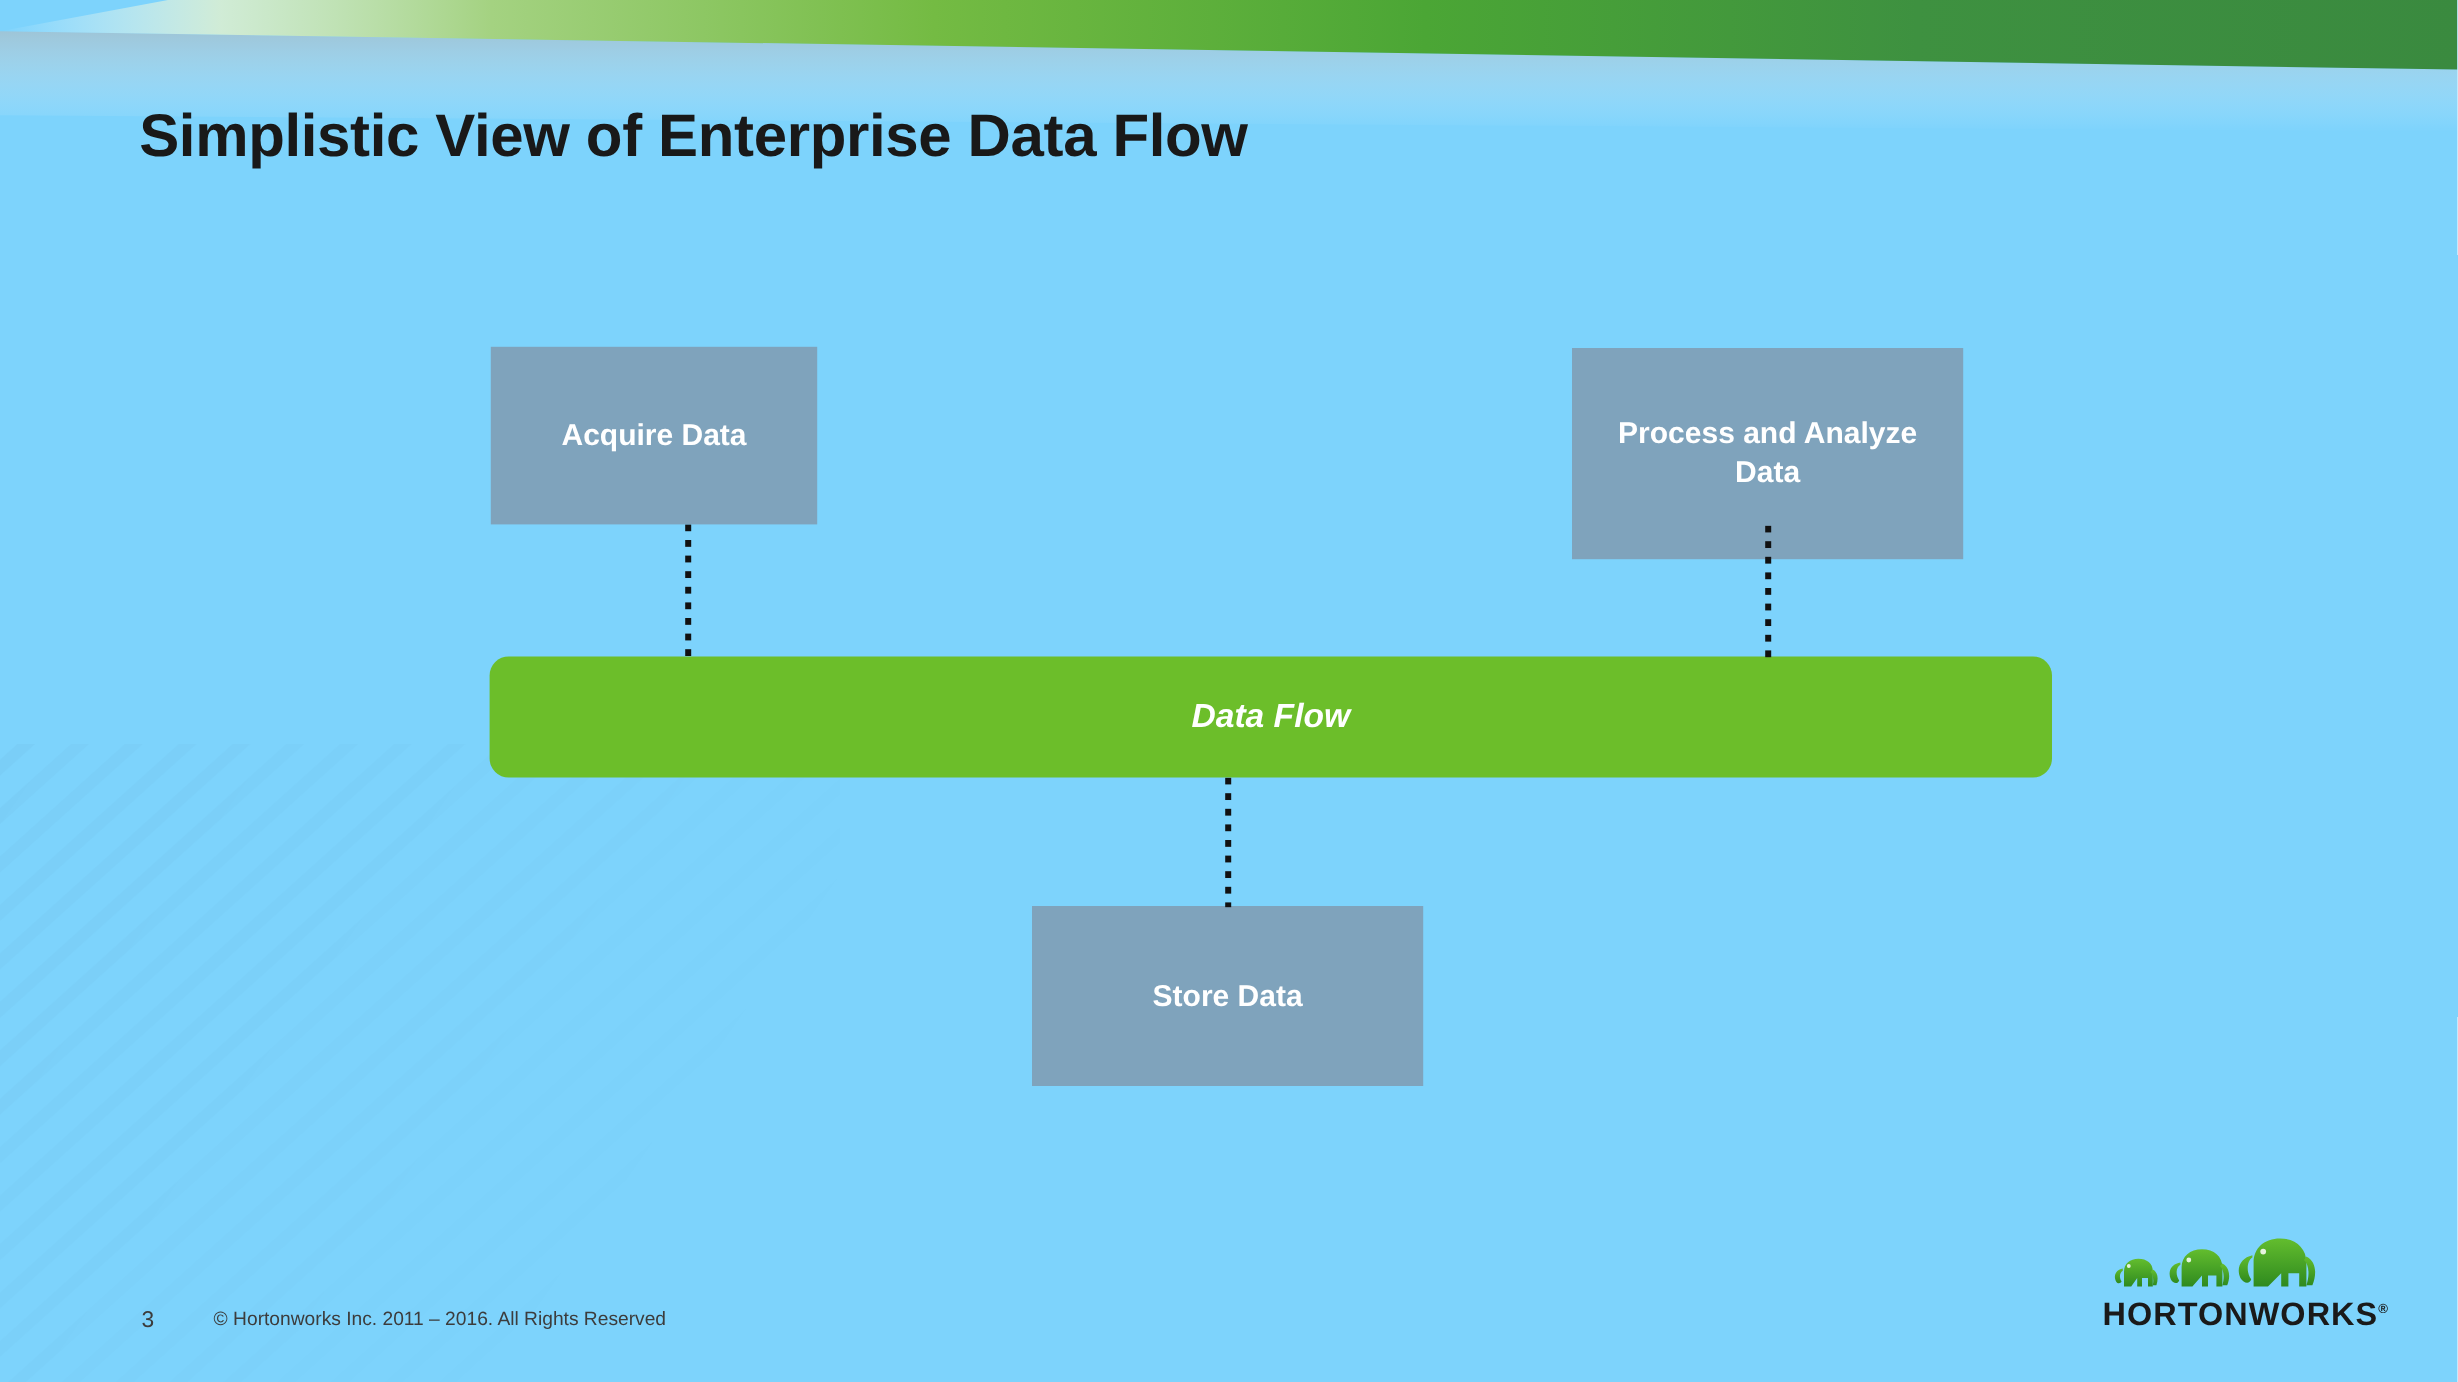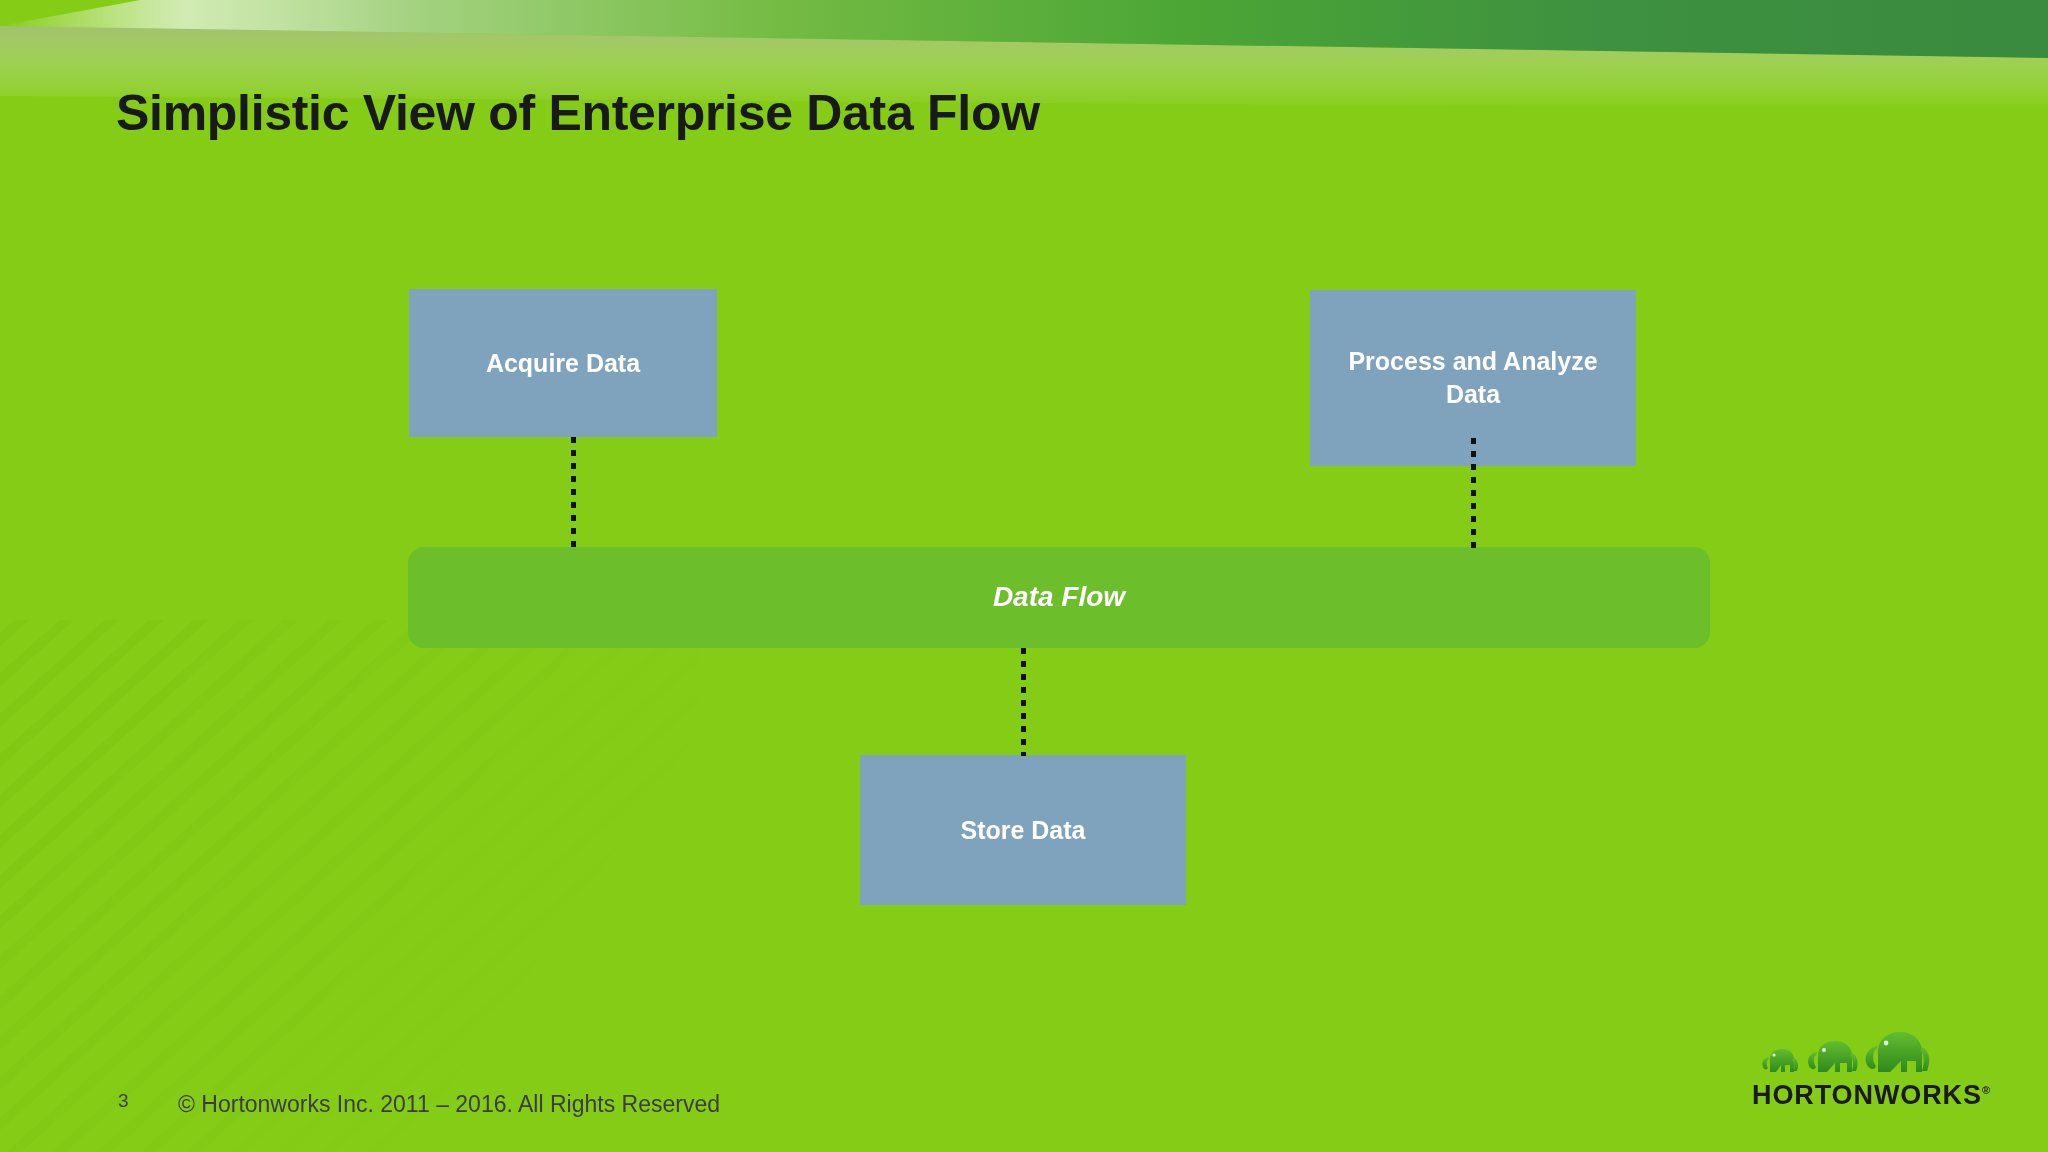--- a/index.html
+++ b/index.html
@@ -10,21 +10,21 @@
   body {
     width: 2048px;
     height: 1152px;
     font-family: "Liberation Sans", sans-serif;
     overflow: hidden;
   }
   .slide {
     position: relative;
     width: 2048px;
     height: 1152px;
-    background: #84cc16;
+    background: #7dd3fc;
     overflow: hidden;
   }
 
   
   .watermark {
     position: absolute;
     left: -60px;
     top: 620px;
     width: 760px;
     height: 620px;
@@ -81,21 +81,21 @@
     font-size: 25px;
     font-weight: bold;
     line-height: 1.32;
     box-sizing: border-box;
     padding: 0 18px;
   }
   .node-blue {
     background: #7FA3BC;
   }
   .node-acquire {
-    left: 409px;  top: 289px;  width: 308px;  height: 148px;
+    left: 409px;  top: 289px;  width: 272px;  height: 148px;
   }
   .node-process {
     left: 1310px; top: 290px;  width: 326px;  height: 176px;
   }
   .node-store {
     left: 860px;  top: 755px;  width: 326px;  height: 150px;
   }
   .node-flow {
     left: 372px;  top: 547px;  width: 1302px; height: 101px;
     background: #6CBE2A;
@@ -123,21 +123,21 @@
     position: absolute;
     left: 118px;
     top: 1090px;
     font-size: 19px;
     color: #3c3c3c;
   }
   .footer-copy {
     position: absolute;
     left: 178px;
     top: 1091px;
-    font-size: 23px;
+    font-size: 16px;
     color: #3c3c3c;
     white-space: nowrap;
   }
 
   
   .logo {
     position: absolute;
     left: 1752px;
     top: 1028px;
     width: 228px;

